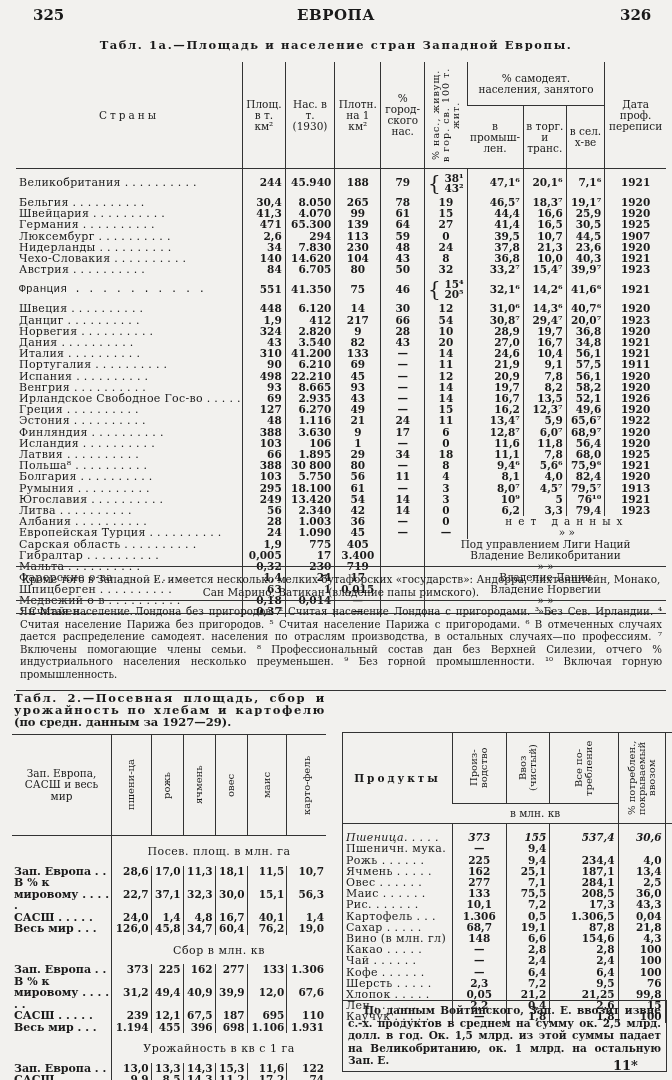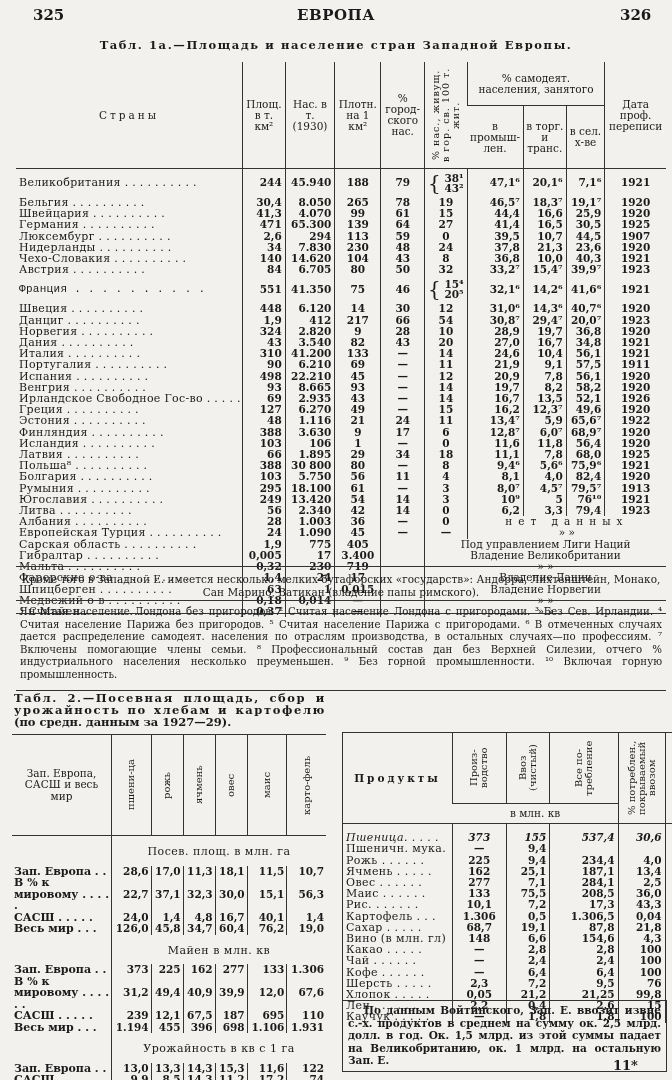--- a/index.html
+++ b/index.html
@@ -560,21 +560,21 @@
           <td class="name">Весь мир . . .</td>
           <td>126,0</td>
           <td>45,8</td>
           <td>34,7</td>
           <td>60,4</td>
           <td>76,2</td>
           <td>19,0</td>
         </tr>
         <tr>
           <td class="name"></td>
-          <td class="sect" colspan="6">Майен в млн. кв</td>
+          <td class="sect" colspan="6">Сбор в млн. кв</td>
         </tr>
         <tr>
           <td class="name">Зап. Европа . .</td>
           <td>373</td>
           <td>225</td>
           <td>162</td>
           <td>277</td>
           <td>133</td>
           <td>1.306</td>
         </tr>

